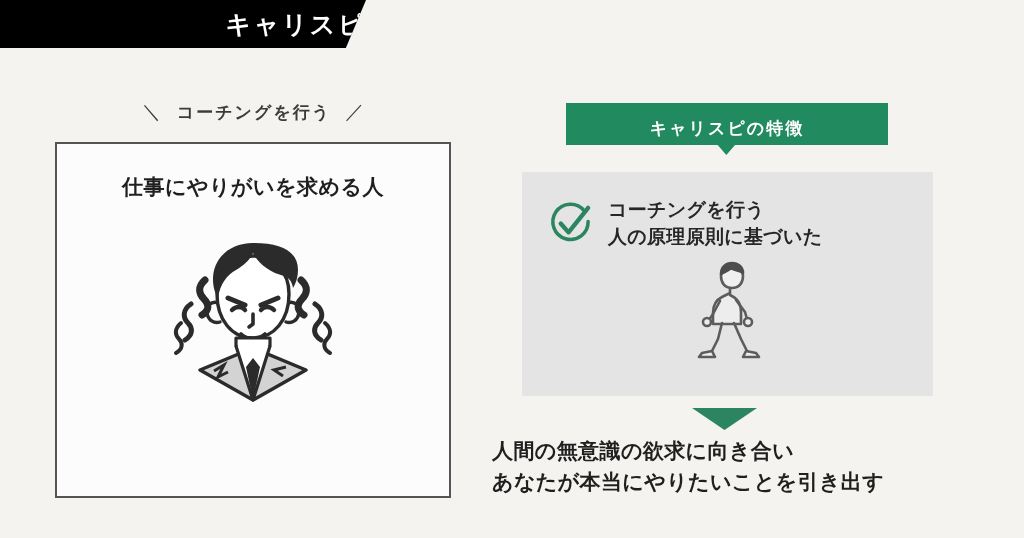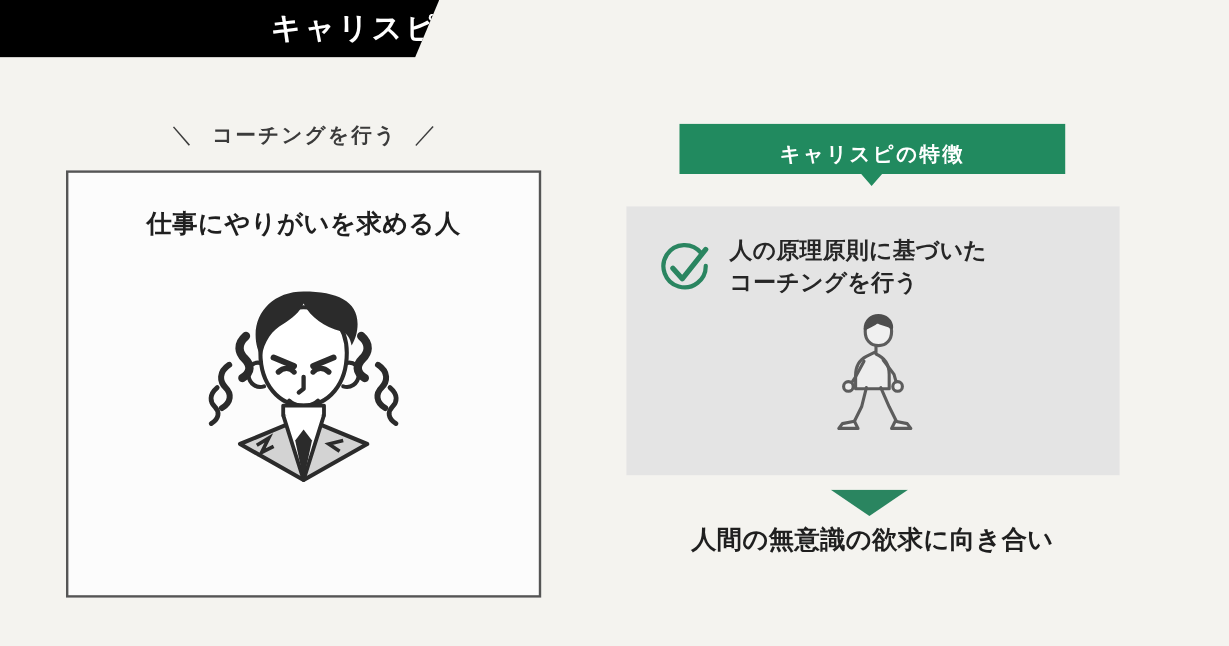--- a/index.html
+++ b/index.html
@@ -165,21 +165,21 @@
     height: 22px;
     background: #2a8560;
     clip-path: polygon(0 0, 100% 0, 50% 100%);
   }
 
   .closing-text {
     position: absolute;
     left: -30px;
     top: 333px;
     width: 470px;
-    text-align: center;
+    text-align: left;
     font-size: 21px;
     font-weight: bold;
     line-height: 1.46;
     color: #1f1f1f;
     letter-spacing: 0.4px;
   }
   .closing-text div { white-space: nowrap; }
 </style>
 </head>
 <body>
@@ -252,22 +252,22 @@
     <span class="feature-banner-label">キャリスピの特徴</span>
   </div>
 
   <div class="feature-panel">
     <div class="feature-head">
       <svg class="check-icon" viewBox="0 0 48 48">
         <path d="M38 11 A18 18 0 1 0 42 22" fill="none" stroke="#2a8560" stroke-width="3.6" stroke-linecap="round"></path>
         <path d="M14 24 L22 33 L42 8" fill="none" stroke="#2a8560" stroke-width="4.4" stroke-linecap="round" stroke-linejoin="round"></path>
       </svg>
       <div class="feature-text">
+        <div>コーチングを行う</div>
         <div>人の原理原則に基づいた</div>
-        <div>コーチングを行う</div>
       </div>
     </div>
 
     <div class="walker-wrap">
       <svg class="walker-illustration" viewBox="0 0 84 100">
         <g fill="none" stroke="#5c5c5c" stroke-width="2.6" stroke-linecap="round" stroke-linejoin="round">
 
           <path d="M46 6 c-7 0 -11 5 -11 11 c0 7 4 12 11 12 c7 0 11 -5 11 -12 c0 -6 -4 -11 -11 -11 z" fill="#f0f0f0"></path>
 
           <path d="M35 15 c0 -7 5 -11 11 -11 c6 0 11 4 11 10 c-3 -3 -8 -2 -12 -5 c-3 3 -7 4 -10 6 z" fill="#4d4d4d" stroke="#4d4d4d"></path>
@@ -287,14 +287,15 @@
           <path d="M26 92 l-10 2 l-3 4 l16 0 z" fill="#ededed"></path>
         </g>
       </svg>
     </div>
   </div>
 
   <div class="down-arrow"></div>
 
   <div class="closing-text">
     <div>人間の無意識の欲求に向き合い</div>
+    <div>あなたが本当にやりたいことを引き出す</div>
   </div>
 </div>
 
 </body></html>

